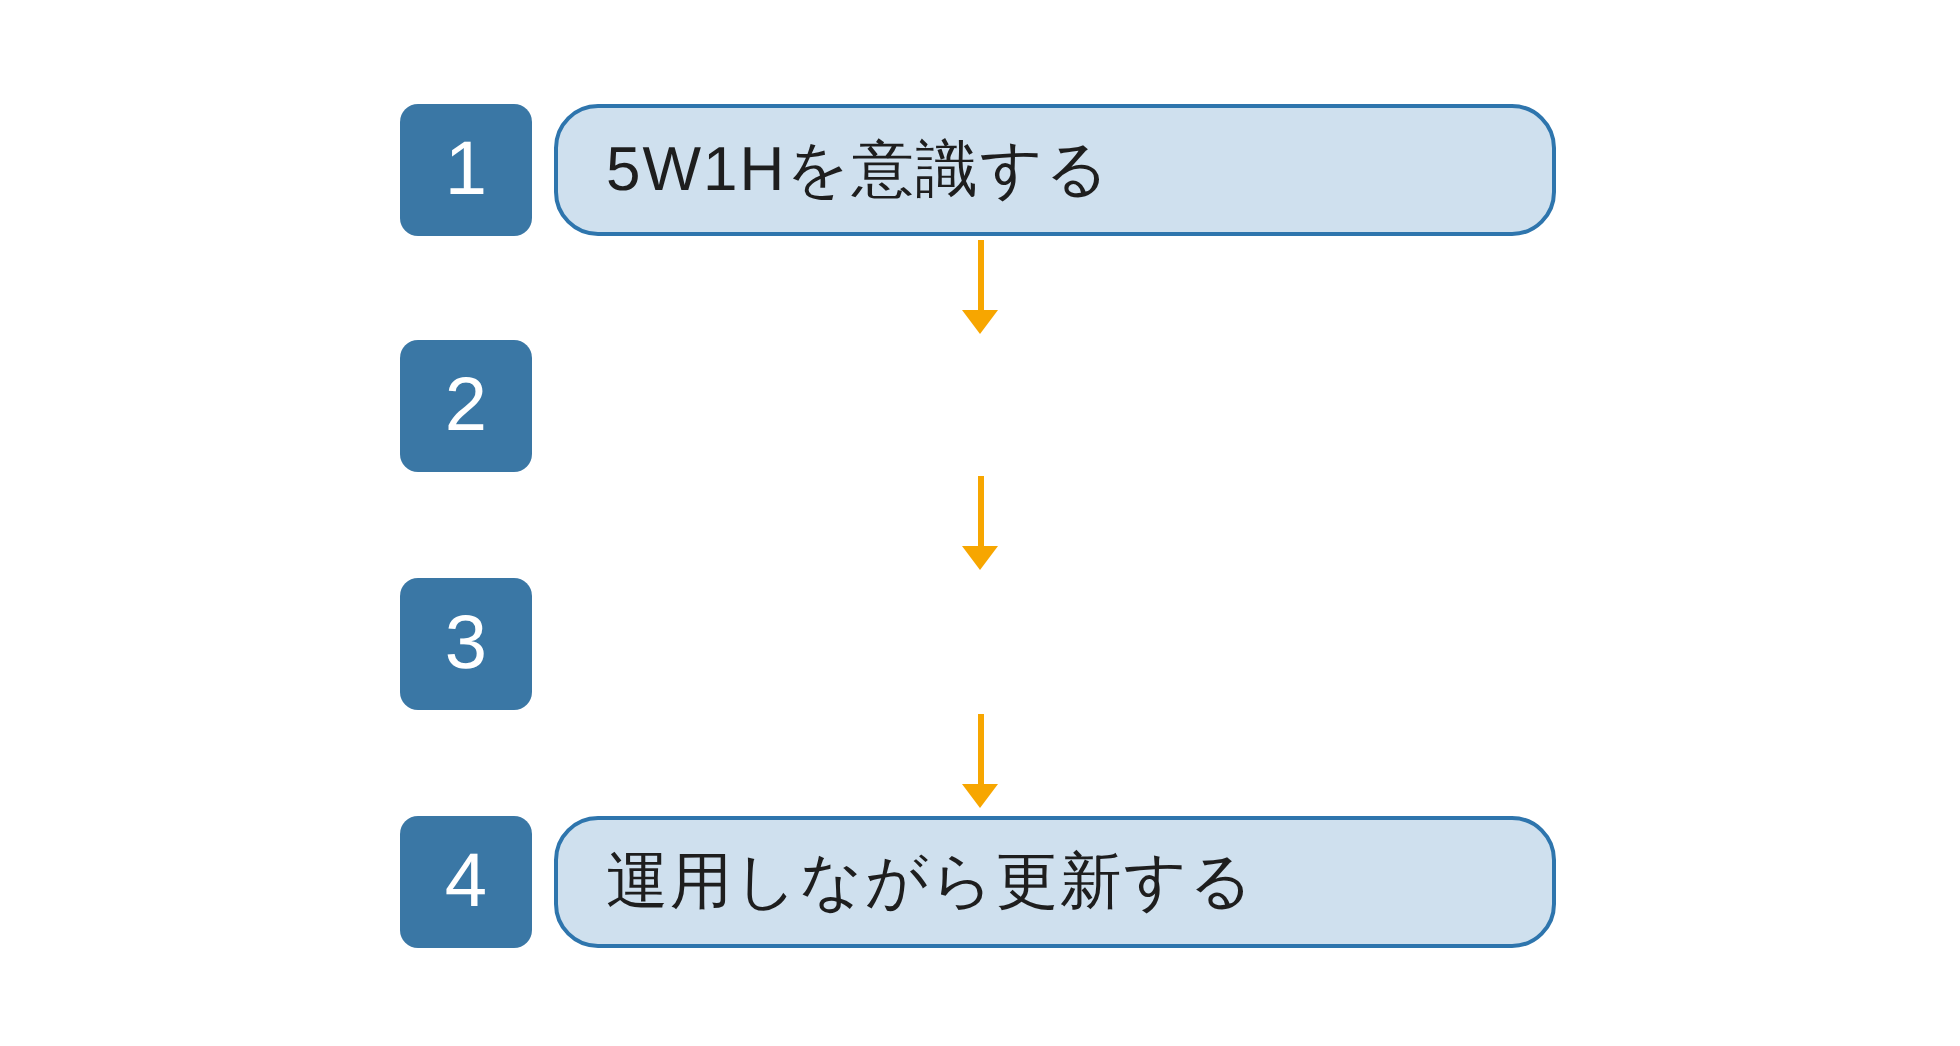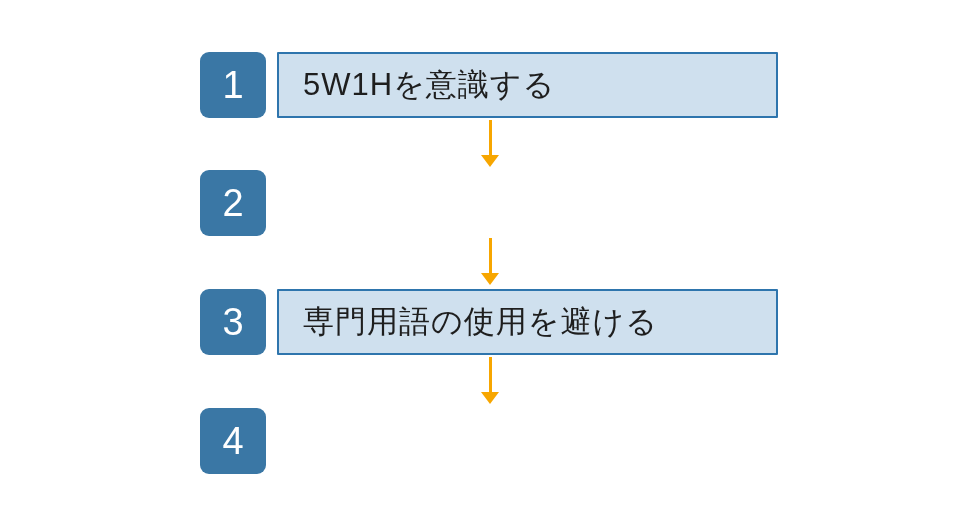--- a/index.html
+++ b/index.html
@@ -38,21 +38,21 @@
     font-size:38px;
     font-weight:500;
     line-height:1;
   }
   .label-box{
     margin-left:11px;
     flex:1 1 auto;
     box-sizing:border-box;
     background:var(--box-fill);
     border:2.5px solid var(--box-border);
-    border-radius:1px;
+    border-radius:22px;
     display:flex;align-items:center;
     padding-left:24px;
   }
   .label-box span{
     color:var(--label-text);
     font-size:31px;
     font-weight:500;
     letter-spacing:1px;
     line-height:1.2;
     white-space:nowrap;
@@ -103,29 +103,29 @@
 
   <div class="arrow arrow2">
     <div class="shaft"></div>
     <div class="head"></div>
   </div>
 
   <div class="row row3">
     <div class="num-box">
       <span>3</span>
     </div>
-    <div class="label-box">
-      <span>専門用語の使用を避ける</span>
-    </div>
   </div>
 
   <div class="arrow arrow3">
     <div class="shaft"></div>
     <div class="head"></div>
   </div>
 
   <div class="row row4">
     <div class="num-box">
       <span>4</span>
     </div>
+    <div class="label-box">
+      <span>運用しながら更新する</span>
+    </div>
   </div>
 
 </div>
 
 </body></html>

